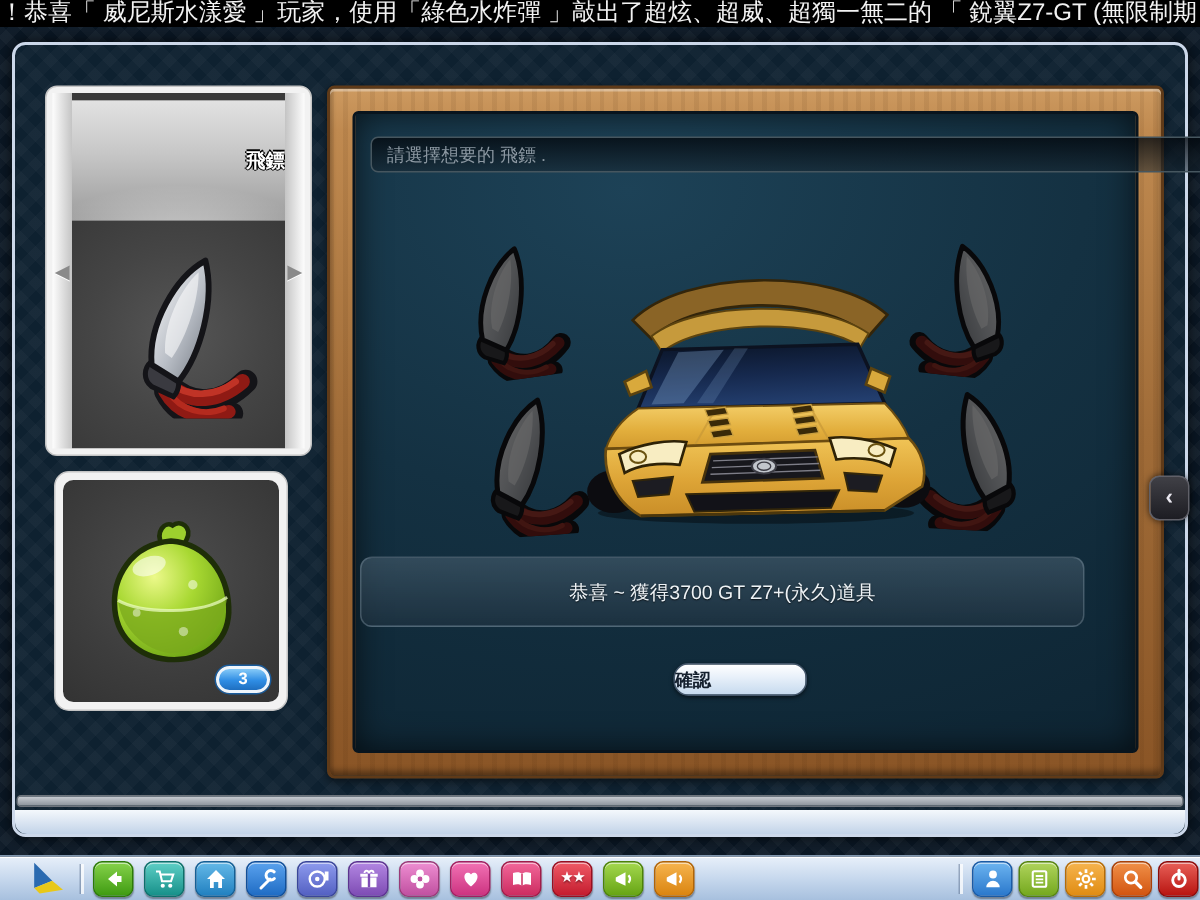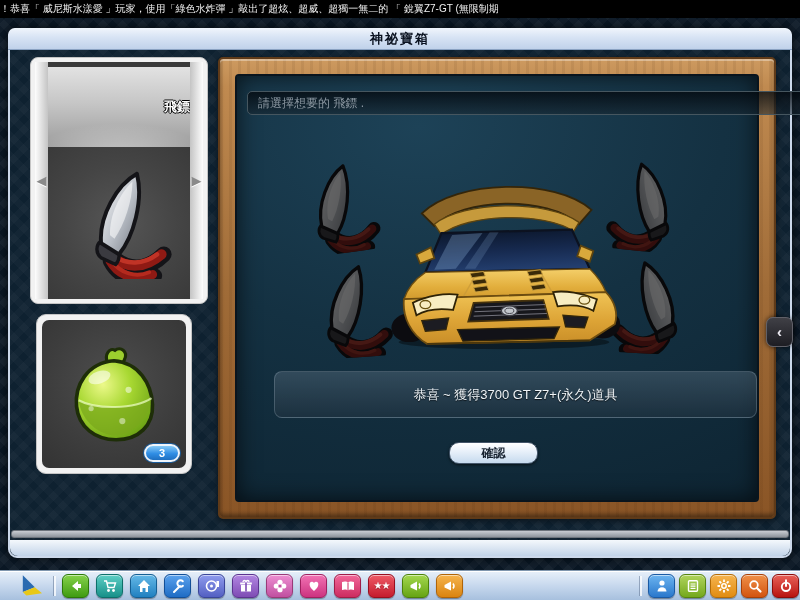--- a/index.html
+++ b/index.html
@@ -5,21 +5,21 @@
   html,body{margin:0;padding:0;background:#000;}
   *{box-sizing:border-box;font-family:"Liberation Sans","DejaVu Sans",sans-serif;}
   #stage{position:relative;width:800px;height:600px;overflow:hidden;
     background-color:#0a1724;
     background-image:
       repeating-linear-gradient(45deg, rgba(255,255,255,.03) 0 7px, transparent 7px 14px),
       repeating-linear-gradient(-45deg, rgba(255,255,255,.03) 0 7px, transparent 7px 14px);
   }
   
   .announce{position:absolute;left:0;top:0;width:800px;height:18px;background:#000;
-    color:#f2f2f2;font-size:10px;line-height:18px;white-space:nowrap;overflow:hidden;
+    color:#f2f2f2;font-size:16px;line-height:18px;white-space:nowrap;overflow:hidden;
     }
   
   .gamewin{position:absolute;left:8px;top:28px;width:784px;height:530px;border-radius:9px;
     border:2px solid #ccd8ea;background-color:#0e2130;
     background-image:
       repeating-linear-gradient(45deg, rgba(255,255,255,.025) 0 7px, transparent 7px 14px),
       repeating-linear-gradient(-45deg, rgba(255,255,255,.025) 0 7px, transparent 7px 14px);
     box-shadow:0 0 10px rgba(0,0,0,.7);}
   .titlebar{position:absolute;left:8px;top:28px;width:784px;height:22px;border-radius:7px 7px 0 0;
     background:linear-gradient(180deg,#f0f5fc 0%,#d7e3f4 45%,#c0d2ea 100%);
@@ -67,28 +67,28 @@
       linear-gradient(180deg,#cd9a60 0%,#c08a50 6%,#a06c38 50%,#8a5526 100%);
     box-shadow:inset 0 2px 0 rgba(255,255,255,.35), inset 0 -3px 4px rgba(0,0,0,.4), 0 2px 6px rgba(0,0,0,.5);}
   .board{position:absolute;left:235px;top:74px;width:524px;height:428px;border-radius:4px;
     border:2px solid #09141d;
     background:radial-gradient(130% 110% at 35% 12%, #1d4257 0%, #143142 45%, #0d2331 100%);
     box-shadow:inset 0 0 22px rgba(0,0,0,.65);}
   .dropdown{position:absolute;left:247px;top:91px;width:575px;height:24px;border-radius:5px;
     background:linear-gradient(180deg,rgba(4,10,16,.8),rgba(22,36,46,.55));
     border:1px solid #46565f;color:#8c98a2;font-size:12px;line-height:22px;
     padding:0 10px;cursor:pointer;}
-  .msgpanel{position:absolute;left:274px;top:371px;width:483px;height:47px;border-radius:8px;
+  .msgpanel{position:absolute;left:240px;top:371px;width:483px;height:47px;border-radius:8px;
     background:linear-gradient(180deg,rgba(76,98,114,.55) 0%,rgba(34,52,66,.6) 100%);
     border:1px solid rgba(140,160,175,.35);color:#eef3f6;font-size:13px;
     text-align:center;line-height:45px;text-shadow:0 1px 1px rgba(0,0,0,.7);}
   .confirmbtn{position:absolute;left:449px;top:442px;width:89px;height:22px;border-radius:10px;
     background:linear-gradient(180deg,#ffffff 0%,#e9f1fa 40%,#c6daee 100%);
     border:1px solid #44566a;color:#15202e;font-size:12px;font-weight:bold;
-    text-align:center;line-height:20px;cursor:pointer;box-shadow:0 1px 3px rgba(0,0,0,.6);}
+    text-align:left;line-height:20px;cursor:pointer;box-shadow:0 1px 3px rgba(0,0,0,.6);}
   .sidehandle{position:absolute;left:766px;top:317px;width:27px;height:30px;border-radius:7px;
     background:linear-gradient(180deg,#404046 0%,#1d1d23 100%);border:1px solid #606068;
     color:#eceaf2;font-size:15px;font-weight:bold;text-align:center;line-height:27px;
     cursor:pointer;box-shadow:0 0 5px rgba(0,0,0,.7);}
   .graybar{position:absolute;left:11px;top:530px;width:778px;height:8px;border-radius:3px;
     background:linear-gradient(180deg,#c8ccd2 0%,#8d949c 100%);border:1px solid #6d747c;}
   .footer{position:absolute;left:10px;top:540px;width:780px;height:16px;border-radius:0 0 8px 8px;
     background:linear-gradient(180deg,#f4f8fc 0%,#c2d3e8 100%);}
   
   .board-dart{position:absolute;filter:brightness(.42) saturate(.75);}
@@ -148,23 +148,20 @@
         <path d="M62,13 C51,23 41,44 42,61 L46,64 C55,51 62,30 62,13 Z" fill="rgba(255,255,255,.55)"></path>
       </g>
     </defs>
   </svg>
 
   <div class="announce">
     <span>！恭喜「 威尼斯水漾愛 」玩家，使用「綠色水炸彈 」敲出了超炫、超威、超獨一無二的 「 銳翼Z7-GT (無限制期</span>
   </div>
 
   <div class="gamewin"></div>
-  <div class="titlebar">
-    <span>神祕寶箱</span>
-  </div>
 
   <div class="preview">
     <div class="rail">
       <span class="arrow-glyph">◀</span>
     </div>
     <div class="prevcenter">
       <div class="prevlabelarea">
         <span class="prevlabel">飛鏢</span>
       </div>
       <div class="prevItem">

